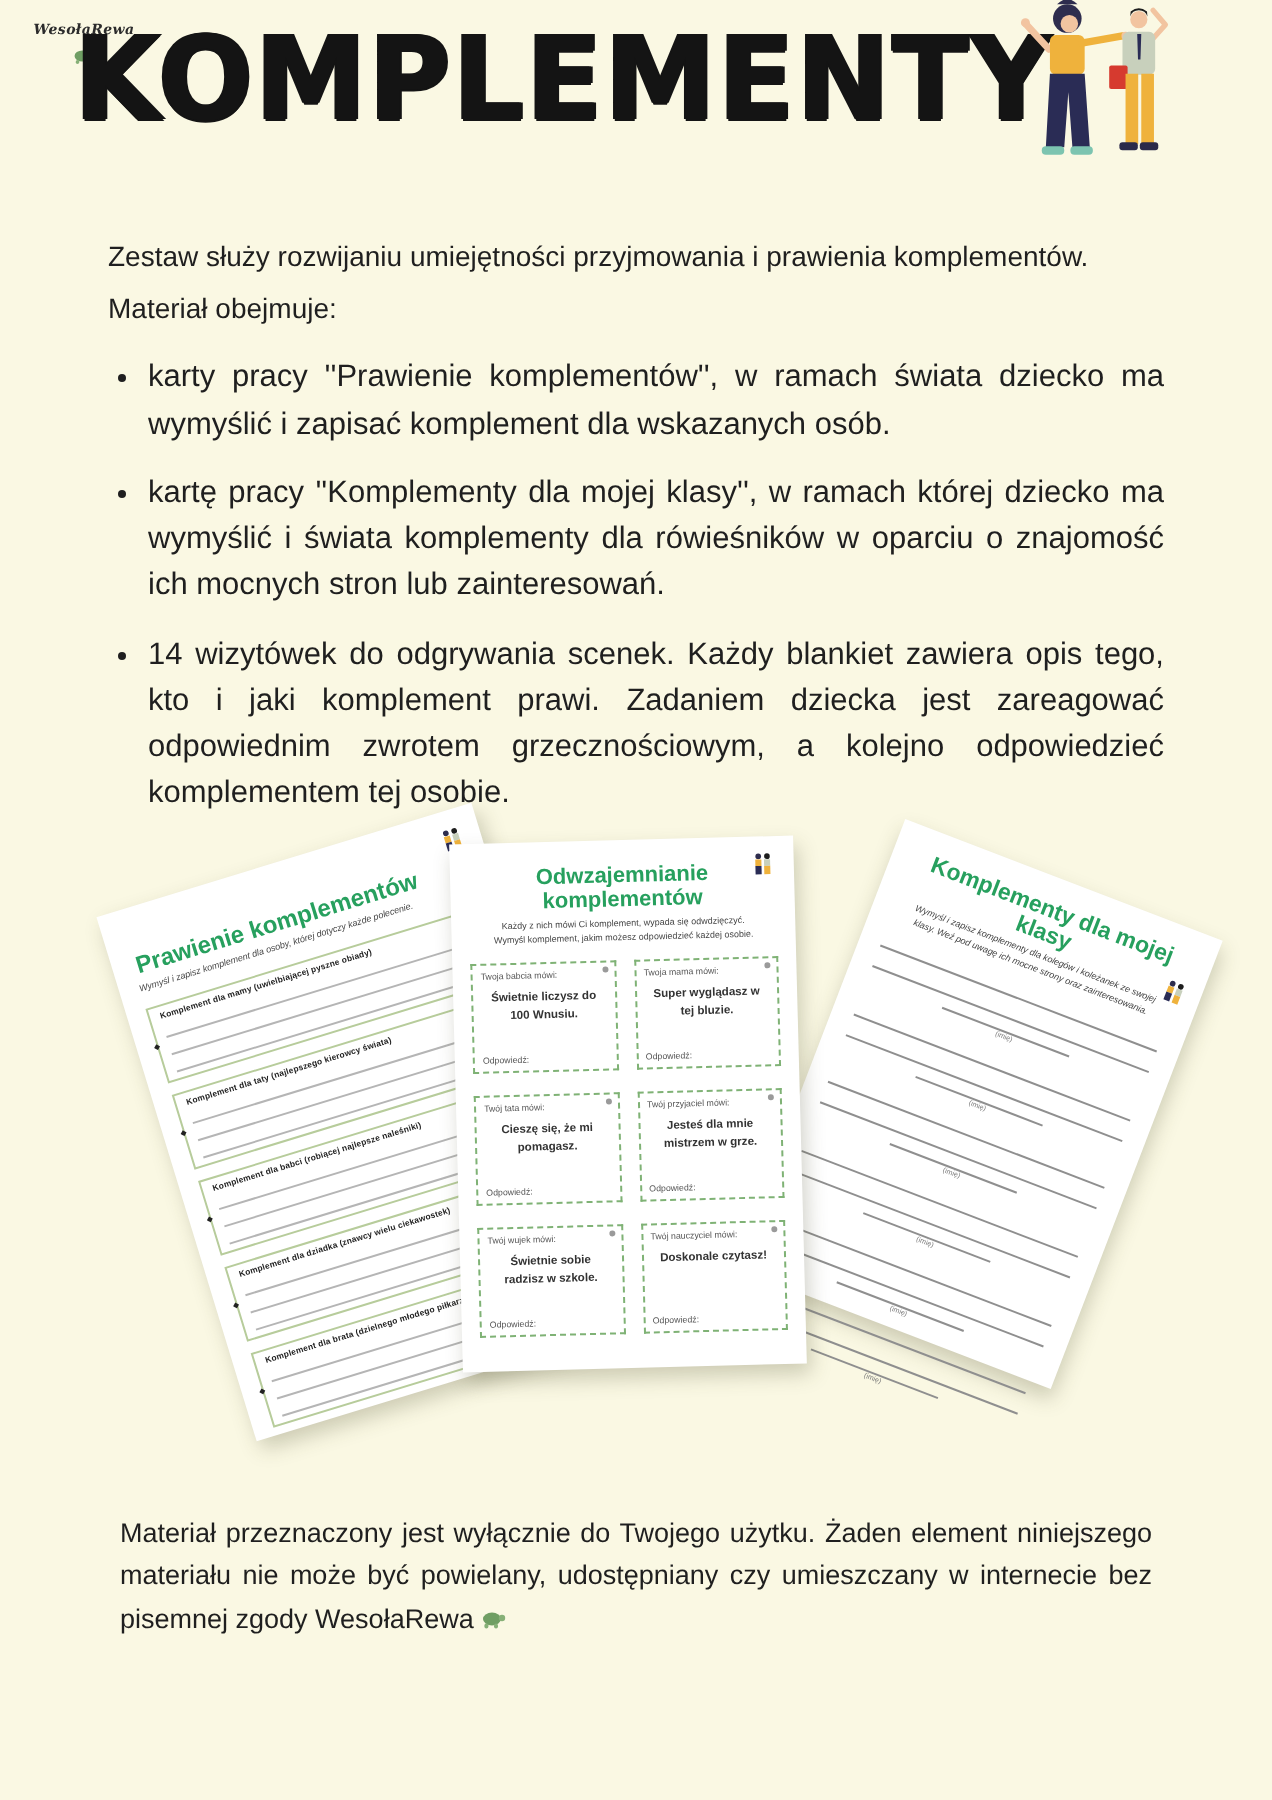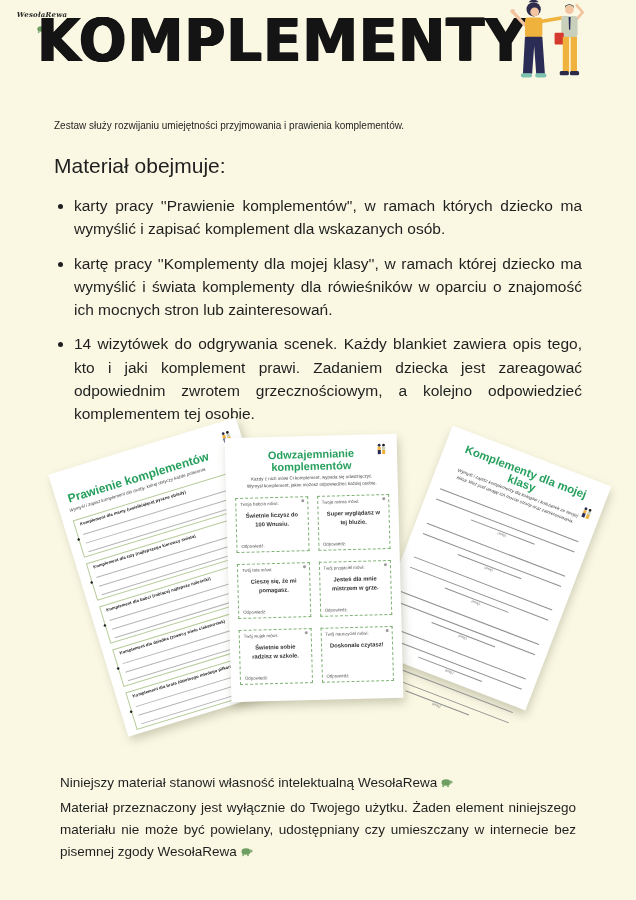--- a/index.html
+++ b/index.html
@@ -17,22 +17,22 @@
   .header{position:relative;height:102px;}
   .header-title{
     position:absolute;left:0;right:72px;top:8px;text-align:center;
     font-family:"DejaVu Sans", sans-serif;font-weight:bold;
     font-size:56px;letter-spacing:1px;color:#141414;
     text-shadow:0.9px 0 currentColor,-0.9px 0 currentColor,0 0.6px currentColor;
     transform:scaleY(1.04);
   }
   .header-illustration{position:absolute;right:40px;top:-4px;}
   
-  .intro{margin:16px 54px 16px;font-size:10px;line-height:1.55;text-align:justify;}
-  .intro-sub{margin:0 54px;font-size:21px;line-height:1.55;}
+  .intro{margin:16px 54px 4px;font-size:14px;line-height:1.55;text-align:justify;}
+  .intro-sub{margin:0 54px;font-size:14px;line-height:1.55;}
   ul.points{margin:12px 54px 0;padding-left:20px;}
   ul.points li{font-size:15.5px;line-height:1.5;text-align:justify;margin-bottom:11px;}
   ul.points li::marker{color:#1f1f1f;}
   
   .collage{position:relative;height:316px;margin-top:6px;}
   .sheet{position:absolute;background:#ffffff;box-shadow:2px 5px 10px rgba(70,70,40,.25);}
   .sheet-left{width:196px;height:274px;left:84px;top:4px;transform:rotate(-17deg);z-index:2;padding:8px 10px;box-sizing:border-box;}
   .sheet-mid{width:172px;height:264px;left:228px;top:0;transform:rotate(-1.5deg);z-index:3;padding:8px 9px;box-sizing:border-box;}
   .sheet-right{width:170px;height:240px;left:404px;top:12px;transform:rotate(21deg);z-index:1;padding:9px 11px;box-sizing:border-box;}
   .ws-title{color:#27A05E;font-weight:bold;}
@@ -113,21 +113,21 @@
       <rect x="54.5" y="73.5" width="9" height="4" rx="1.5" fill="#2B2A4A"></rect>
       <rect x="64.5" y="73.5" width="9" height="4" rx="1.5" fill="#2B2A4A"></rect>
     </svg>
   </div>
 </div>
 
 <p class="intro">Zestaw służy rozwijaniu umiejętności przyjmowania i prawienia komplementów.</p>
 <p class="intro-sub">Materiał obejmuje:</p>
 
 <ul class="points">
-  <li>karty pracy ''Prawienie komplementów'', w ramach których dziecko ma wymyślić i zapisać komplement dla wskazanych osób.</li>
+  <li>karty pracy ''Prawienie komplementów'', w ramach świata dziecko ma wymyślić i zapisać komplement dla wskazanych osób.</li>
   <li>kartę pracy ''Komplementy dla mojej klasy'', w ramach której dziecko ma wymyślić i świata komplementy dla rówieśników w oparciu o znajomość ich mocnych stron lub zainteresowań.</li>
   <li>14 wizytówek do odgrywania scenek. Każdy blankiet zawiera opis tego, kto i jaki komplement prawi. Zadaniem dziecka jest zareagować odpowiednim zwrotem grzecznościowym, a kolejno odpowiedzieć komplementem tej osobie.</li>
 </ul>
 
 <div class="collage">
 
   <div class="sheet sheet-left">
     <span class="mini-people">
       <svg width="11" height="12" viewBox="0 0 10 11">
           <circle cx="3" cy="1.8" r="1.3" fill="#2E2D4E"></circle>
@@ -266,28 +266,20 @@
       <div class="rline"></div>
         <div class="rline"></div>
         <div class="rname"></div>
       <div class="rname-label">(imię)</div>
     </div>
   </div>
 
 </div>
 
 <div class="footer">
-  <p>
-    <span>Niniejszy materiał stanowi własność intelektualną WesołaRewa</span><span class="turtle-inline"><svg width="14" height="11" viewBox="0 0 14 11">
-          <ellipse cx="6" cy="5.5" rx="4.5" ry="3.2" fill="#6f9e63"></ellipse>
-          <circle cx="11" cy="5" r="1.6" fill="#86b077"></circle>
-          <rect x="2.2" y="7.8" width="2" height="2.4" rx="1" fill="#86b077"></rect>
-          <rect x="7" y="7.8" width="2" height="2.4" rx="1" fill="#86b077"></rect>
-        </svg></span>
-  </p>
   <p class="justify">
     <span>Materiał przeznaczony jest wyłącznie do Twojego użytku. Żaden element niniejszego materiału nie może być powielany, udostępniany czy umieszczany w internecie bez pisemnej zgody WesołaRewa</span><span class="turtle-inline"><svg width="14" height="11" viewBox="0 0 14 11">
           <ellipse cx="6" cy="5.5" rx="4.5" ry="3.2" fill="#6f9e63"></ellipse>
           <circle cx="11" cy="5" r="1.6" fill="#86b077"></circle>
           <rect x="2.2" y="7.8" width="2" height="2.4" rx="1" fill="#86b077"></rect>
           <rect x="7" y="7.8" width="2" height="2.4" rx="1" fill="#86b077"></rect>
         </svg></span>
   </p>
 </div>
 

